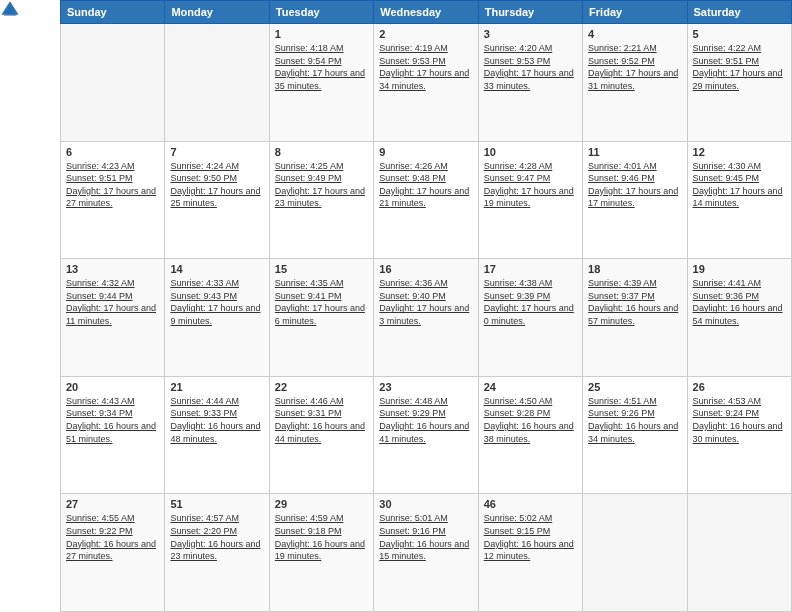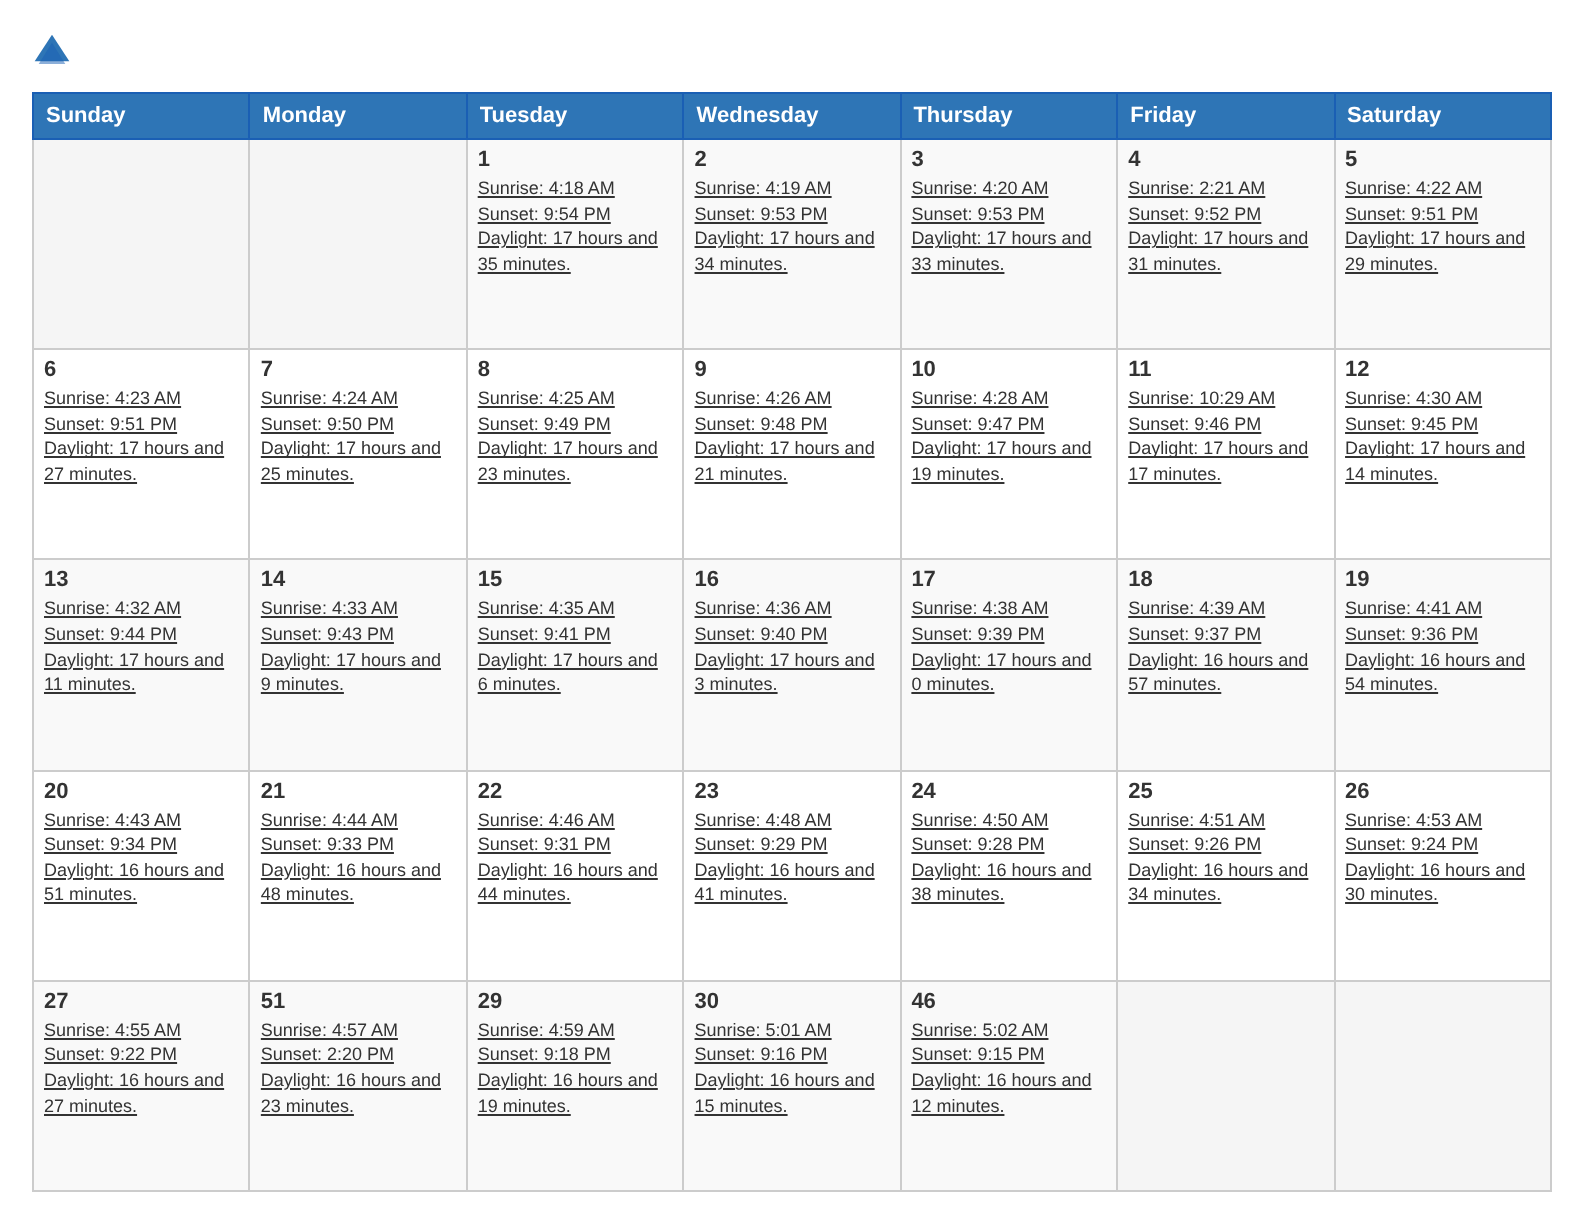--- a/index.html
+++ b/index.html
@@ -6,23 +6,23 @@
     body {
       width: 792px;
       height: 612px;
       font-family: Arial, sans-serif;
       background: #fff;
       overflow: hidden;
     }
     .page {
       width: 792px;
       height: 612px;
-      padding: 16px;
       display: flex;
-      flex-direction: column;
+      flex-direction: row;
+      gap: 36px;
     }
     .header {
       display: flex;
       justify-content: space-between;
       align-items: flex-start;
       margin-bottom: 10px;
     }
     .logo {
       display: flex;
       align-items: center;
@@ -198,21 +198,21 @@
 Daylight: 17 hours and 21 minutes.</div>
           </td>
           <td>
             <div class="day-number">10</div>
             <div class="day-detail">Sunrise: 4:28 AM
 Sunset: 9:47 PM
 Daylight: 17 hours and 19 minutes.</div>
           </td>
           <td>
             <div class="day-number">11</div>
-            <div class="day-detail">Sunrise: 10:29 AM
+            <div class="day-detail">Sunrise: 4:01 AM
 Sunset: 9:46 PM
 Daylight: 17 hours and 17 minutes.</div>
           </td>
           <td>
             <div class="day-number">12</div>
             <div class="day-detail">Sunrise: 4:30 AM
 Sunset: 9:45 PM
 Daylight: 17 hours and 14 minutes.</div>
           </td>
         </tr>

